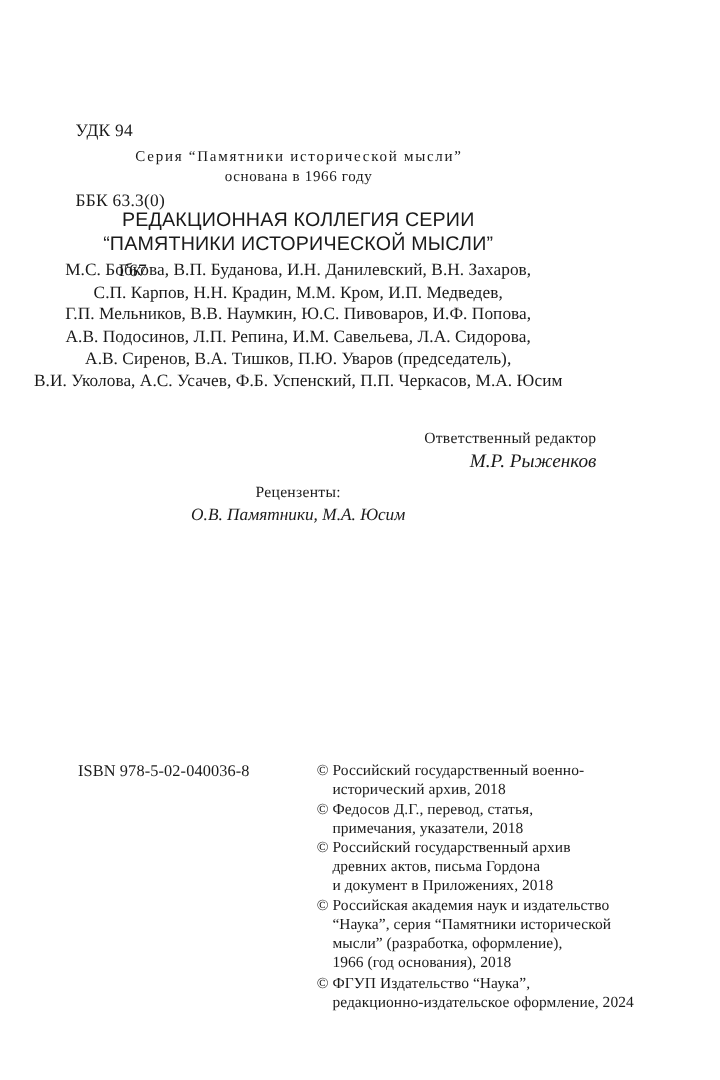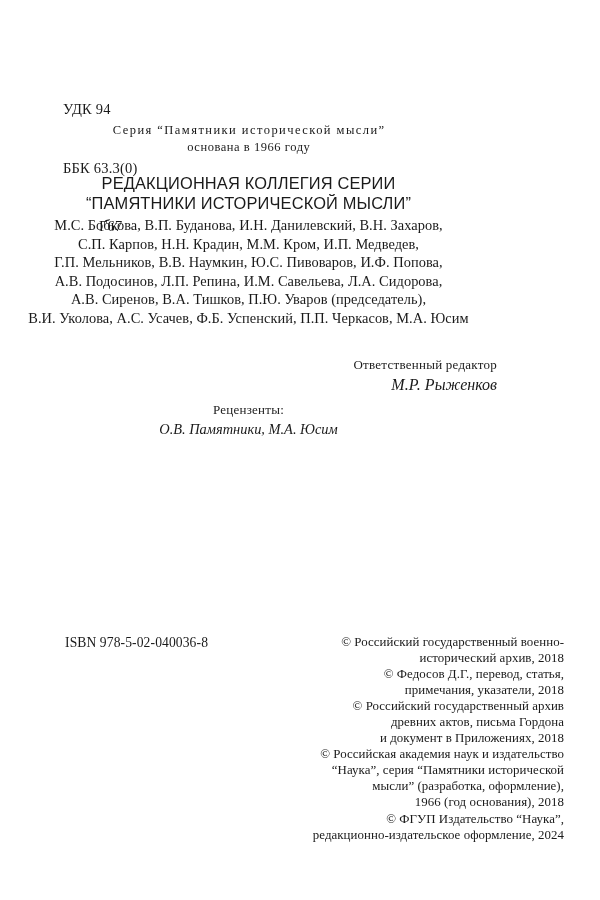--- a/index.html
+++ b/index.html
@@ -141,21 +141,20 @@
     white-space: nowrap;
   }
   .copyrights {
     position: absolute;
     left: 264px;
     top: 0;
     width: 300px;
     font-size: 12.9px;
     line-height: 16.05px;
     letter-spacing: 0.05px;
-    text-align: right;
   }
   .cr-entry {
     padding-left: 13px;
     text-indent: -13px;
     white-space: pre-wrap;
   }
 </style>
 </head>
 <body>
 

